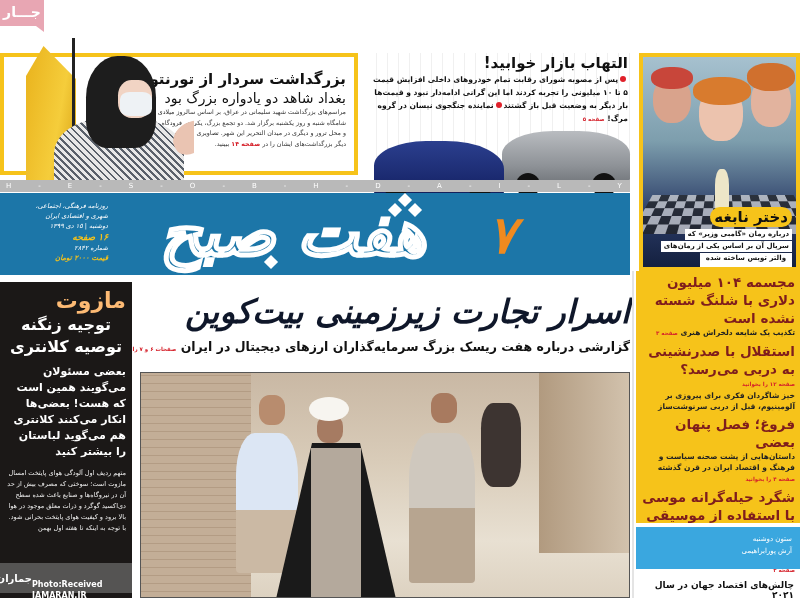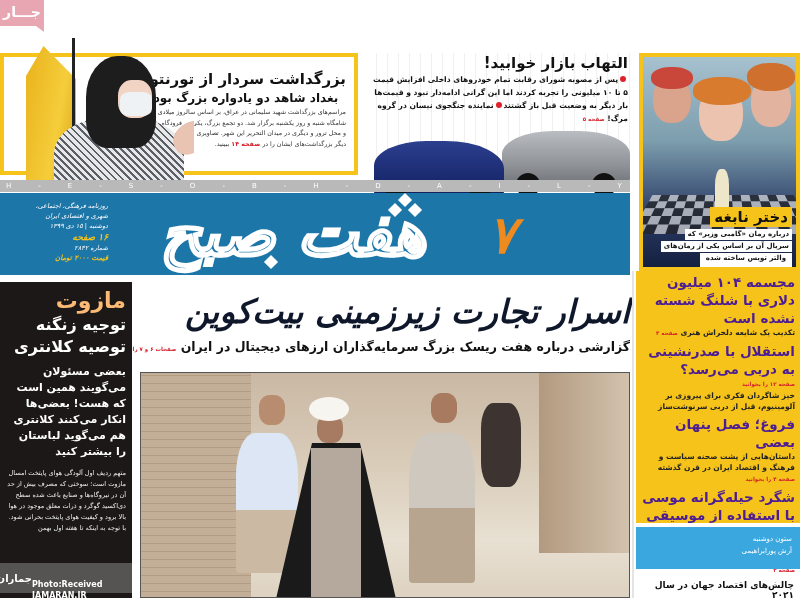--- a/index.html
+++ b/index.html
@@ -16,39 +16,39 @@
   .photo-girl { position: absolute; left: 14px; top: 18px; width: 180px; height: 172px; overflow: hidden; }
   .flag { position: absolute; left: 12px; top: 28px; width: 50px; height: 150px; background: linear-gradient(100deg,#e9b21c,#f5cd3b 60%,#d59d10); clip-path: polygon(35% 0,100% 22%,100% 75%,60% 100%,0 90%,0 20%); }
   .flag-pole { position: absolute; left: 58px; top: 20px; width: 3px; height: 160px; background: #222; }
   .girl-head { position: absolute; left: 72px; top: 38px; width: 70px; height: 92px; background: #1d1d1d; border-radius: 45% 45% 30% 30%; }
   .girl-face { position: absolute; left: 104px; top: 62px; width: 34px; height: 38px; background: #f1d4c4; border-radius: 40%; }
   .girl-mask { position: absolute; left: 106px; top: 74px; width: 32px; height: 24px; background: #eef2f5; border-radius: 30%; }
   .girl-scarf { position: absolute; left: 40px; top: 100px; width: 130px; height: 90px; background: repeating-linear-gradient(45deg,#e8e8e8 0 3px,#59606a 3px 5px); border-radius: 40% 40% 0 0; }
   .girl-hand { position: absolute; left: 158px; top: 104px; width: 40px; height: 30px; background: #eac4b2; border-radius: 50% 50% 40% 40%; transform: rotate(-30deg); }
   .feature-left .text { position: absolute; right: 8px; top: 12px; width: 200px; text-align: right; }
   .feature-left h2 { font-size: 15px; font-weight: bold; line-height: 20px; white-space: nowrap; }
-  .feature-left h3 { font-size: 12px; font-weight: bold; line-height: 14px; margin-top: 2px; text-align: center; }
+  .feature-left h3 { font-size: 14px; font-weight: normal; line-height: 14px; margin-top: 2px; }
   .feature-left p { font-size: 6.3px; line-height: 10.5px; color: #333; margin-top: 2px; }
   .ref-red { color: #d5202a; font-weight: bold; }
 
   
   .feature-center { position: absolute; left: 366px; top: 53px; width: 268px; height: 130px; background: repeating-linear-gradient(90deg,#fff 0 10px,#f0f0f0 10px 11px); }
   .feature-center .text { position: absolute; right: 6px; top: 0; width: 262px; text-align: right; }
   .feature-center h2 { font-size: 15px; font-weight: bold; line-height: 20px; }
   .feature-center p { font-size: 7.6px; font-weight: bold; line-height: 13px; color: #111; }
   .dot { display: inline-block; width: 6px; height: 6px; border-radius: 50%; background: #e0202a; margin: 0 2px; }
   .car-blue { position: absolute; left: 8px; top: 88px; width: 130px; height: 62px; background: linear-gradient(180deg,#2b3f8e 0,#1b2a70 60%,#101a4d); border-radius: 40% 45% 18% 18%; }
   .car-blue .wheel, .car-grey .wheel { position: absolute; bottom: -8px; width: 24px; height: 24px; border-radius: 50%; background: radial-gradient(circle,#aaa 0 30%,#111 32%); }
   .car-grey { position: absolute; left: 136px; top: 78px; width: 128px; height: 58px; background: linear-gradient(180deg,#b9bcc0 0,#8e9297 60%,#6a6e73); border-radius: 40% 40% 18% 18%; }
 
   
   .feature-right { position: absolute; left: 639px; top: 53px; width: 161px; height: 218px; border: 4px solid #f6c31a; background: linear-gradient(180deg,#a6c1cf 0,#7d9ead 40%,#2a3b66 75%,#14203f); overflow: hidden; }
   .queen-face { position: absolute; border-radius: 45%; }
   .chess-board { position: absolute; left: 0; top: 130px; width: 160px; height: 50px; background: repeating-conic-gradient(#222 0 25%,#ddd 0 50%) 0 0/20px 20px; opacity: .7; transform: perspective(120px) rotateX(40deg); }
-  .poster-title { position: absolute; right: 4px; top: 150px; background: #f6c31a; color: #111; font-size: 15px; font-weight: bold; padding: 0 4px; line-height: 20px; }
+  .poster-title { position: absolute; right: 4px; top: 150px; background: #f6c31a; color: #111; font-size: 15px; font-weight: bold; padding: 0 4px; line-height: 20px; border-radius: 10px; }
   .poster-desc { position: absolute; right: 4px; top: 172px; text-align: right; }
   .poster-desc span { display: block; background: #fff; font-size: 7px; font-weight: bold; line-height: 11px; padding: 0 3px; margin-bottom: 1px; float: right; clear: right; }
 
   
   .letter-strip { position: absolute; left: 0; top: 180px; width: 630px; height: 12px; background: #b9b9b9; display: flex; justify-content: space-between; padding: 0 6px; font-size: 7px; color: #fff; line-height: 12px; letter-spacing: 2px; }
 
   
   .masthead { position: absolute; left: 0; top: 193px; width: 630px; height: 82px; background: #1c76a8; font-style: italic; }
   .masthead-info { position: absolute; left: 8px; top: 8px; width: 100px; text-align: right; font-size: 6.5px; line-height: 10px; color: #fff; }
   .masthead-info .yellow { color: #f6c31a; font-weight: bold; font-size: 9px; line-height: 12px; }
@@ -74,30 +74,30 @@
   .man-r { position: absolute; left: 268px; top: 60px; width: 66px; height: 150px; background: linear-gradient(180deg,#cfc8be 0 50%,#b7a590 50%); border-radius: 30% 30% 4px 4px; }
   .man-r-head { position: absolute; left: 290px; top: 20px; width: 26px; height: 30px; background: #a87a5f; border-radius: 40%; }
   .donkey { position: absolute; left: 340px; top: 30px; width: 40px; height: 84px; background: #3d3431; border-radius: 30%; }
   .photo-caption { position: absolute; right: 6px; top: 116px; width: 160px; text-align: right; }
   .photo-caption h2 { font-size: 18px; font-weight: bold; color: #d5202a; line-height: 24px; }
   .photo-caption p { font-size: 8.5px; font-weight: bold; line-height: 14px; color: #111; }
 
   
   .left-col { position: absolute; left: 0; top: 282px; width: 132px; height: 316px; background: #1b1817; color: #fff; padding: 6px 6px 0 6px; text-align: right; }
   .left-col .kicker { font-size: 22px; font-weight: bold; color: #fdba74; line-height: 26px; }
-  .left-col .title { font-size: 16px; font-weight: bold; line-height: 22px; }
+  .left-col .title { font-size: 16px; font-weight: bold; line-height: 22px; text-align: center; }
   .left-col .lead { font-size: 11px; font-weight: bold; line-height: 16px; margin-top: 6px; }
   .left-col .body { font-size: 6.5px; line-height: 11px; color: #eee; margin-top: 8px; }
   .watermark { position: absolute; left: 0; top: 563px; width: 132px; height: 30px; background: rgba(110,110,110,.7); display: flex; align-items: center; }
   .watermark .logo-jm { width: 32px; font-size: 10px; font-weight: bold; color: #fff; text-align: center; }
   .watermark .wm-text { font-size: 8px; font-weight: bold; color: #fff; line-height: 11px; text-align: left; margin-top: 23px; }
 
   
   .right-col { position: absolute; left: 636px; top: 271px; width: 164px; height: 252px; background: #f6c31a; padding: 2px 5px; text-align: right; }
-  .right-col h3 { font-size: 13.5px; font-weight: bold; line-height: 18px; color: #4c1d95; }
+  .right-col h3 { font-size: 13.5px; font-weight: bold; line-height: 18px; color: #7f1d1d; }
   .right-col p { font-size: 7.5px; font-weight: bold; line-height: 11px; color: #222; margin-bottom: 3px; }
   .right-col .ref { color: #d5202a; font-size: 5.5px; }
 
   .column-box { position: absolute; left: 636px; top: 527px; width: 164px; height: 42px; background: #3aa7df; padding: 6px 8px; text-align: right; color: #fff; font-size: 7px; line-height: 12px; }
   .bottom-box { position: absolute; left: 636px; top: 575px; width: 164px; height: 23px; background: #fff; padding: 5px 6px; text-align: right; font-size: 9px; font-weight: bold; }
   .divider-v { position: absolute; left: 632px; top: 271px; width: 2px; height: 327px; background: #e4e4e4; }
 </style>
 </head>
 <body>
 

